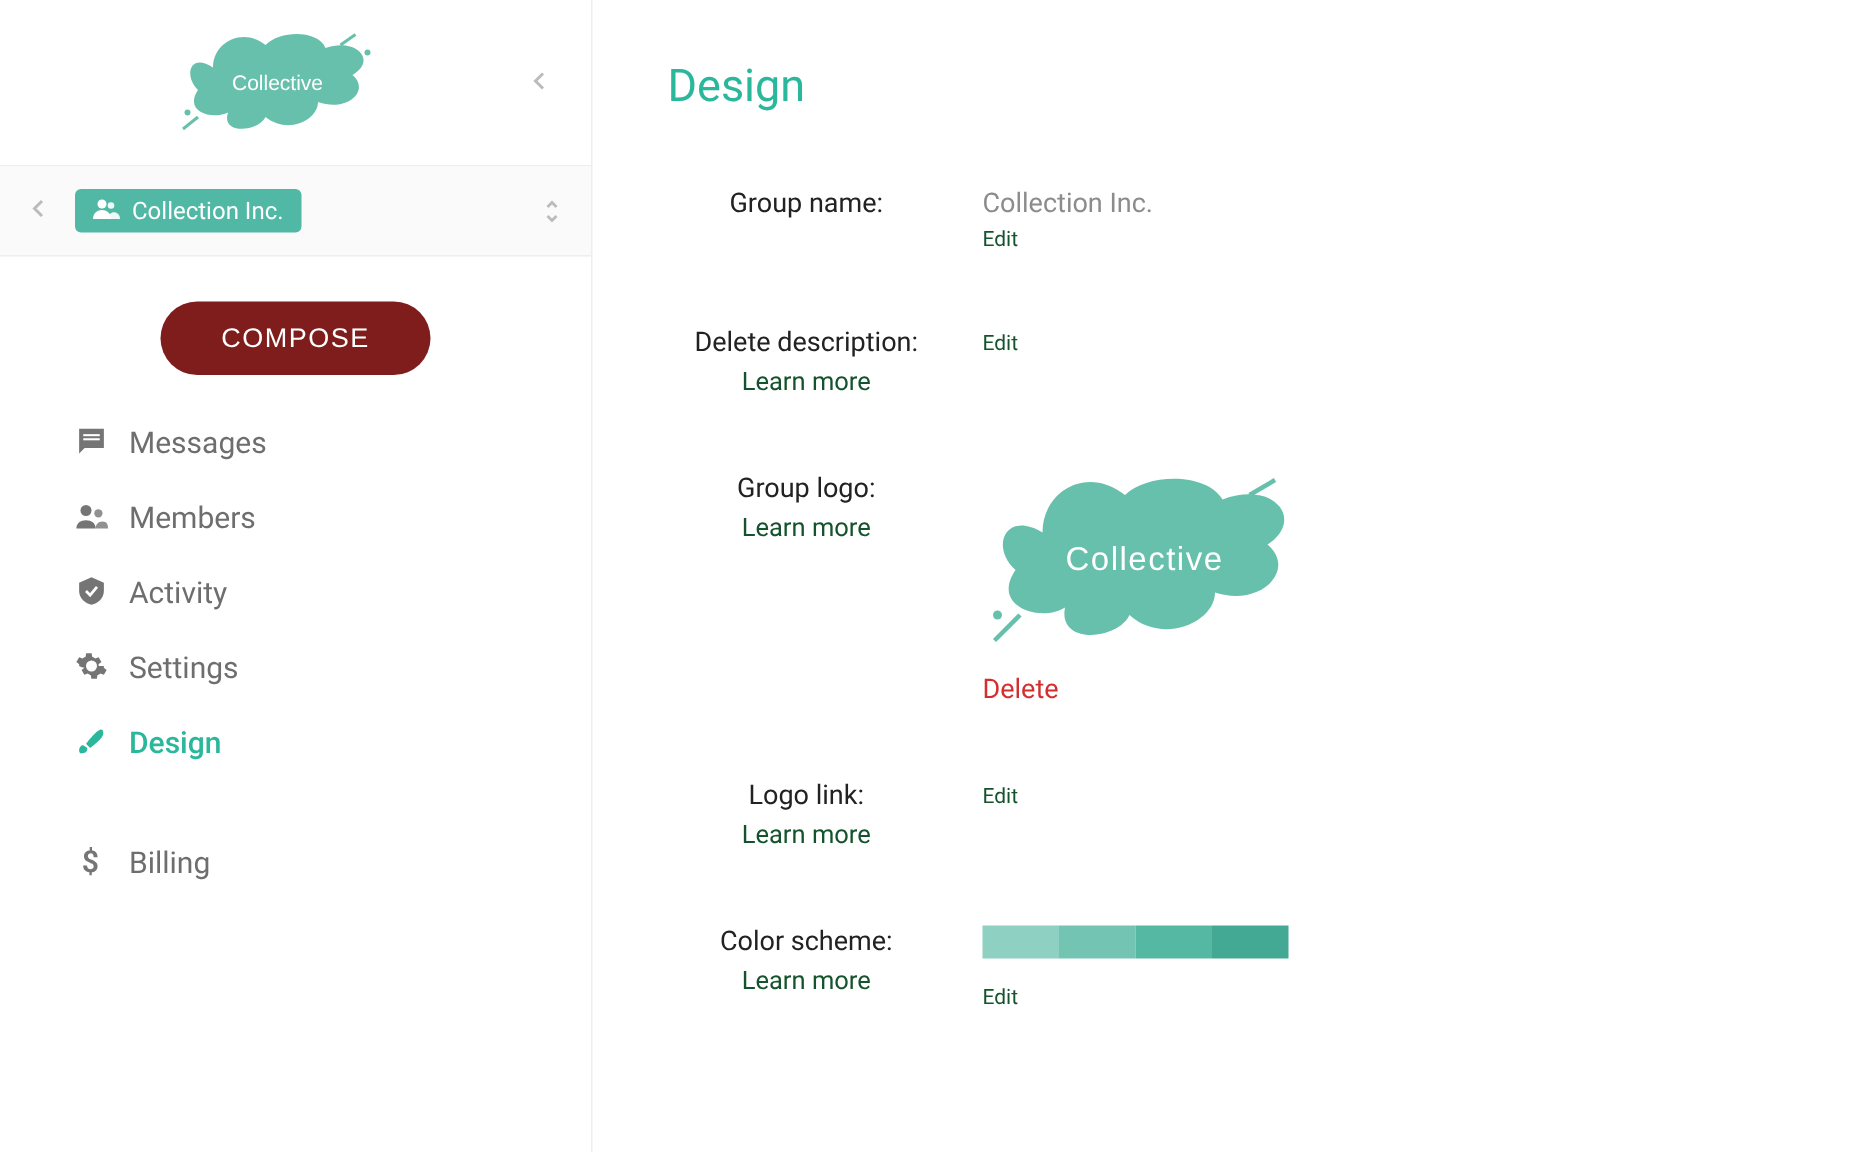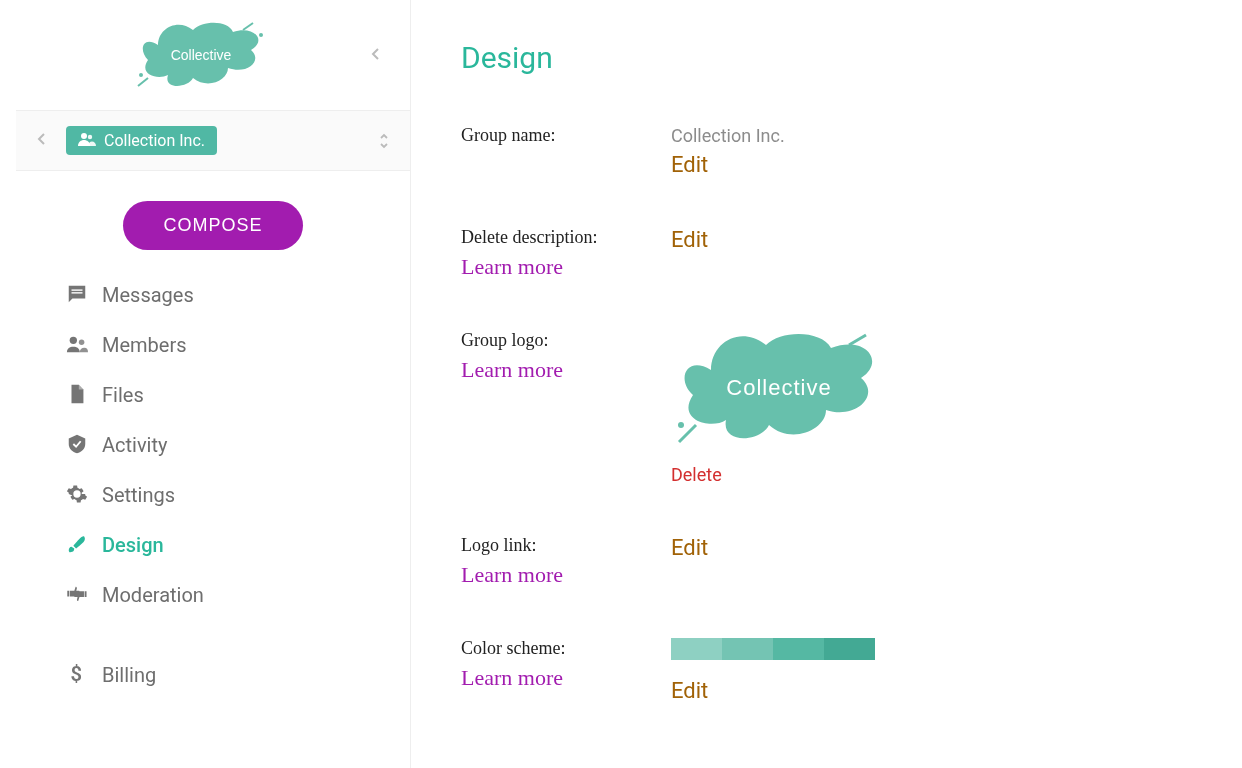--- a/index.html
+++ b/index.html
@@ -12,21 +12,20 @@
   font-family: -apple-system, BlinkMacSystemFont, "Segoe UI", Roboto, Helvetica, Arial, sans-serif;
   color: #222;
   background: #fff;
   height: 768px;
   overflow: hidden;
 }
 
 .container {
   display: flex;
   height: 100%;
-  padding-left: 16px;
 }
 
 
 .sidebar {
   width: 395px;
   border-right: 1px solid #eee;
   display: flex;
   flex-direction: column;
 }
 
@@ -97,21 +96,21 @@
 }
 
 
 .compose-row {
   display: flex;
   justify-content: center;
   padding: 30px 0 20px 0;
 }
 
 .compose-btn {
-  background: #a21caf;
+  background: #7f1d1d;
   color: #fff;
   border: none;
   border-radius: 30px;
   padding: 14px 40px;
   font-size: 18px;
   letter-spacing: 1px;
   cursor: pointer;
 }
 
 
@@ -159,50 +158,49 @@
   margin-bottom: 50px;
 }
 
 .form-row {
   display: flex;
   margin-bottom: 50px;
 }
 
 .form-label-col {
   width: 210px;
-  text-align: left;
+  text-align: center;
   padding-right: 25px;
-  font-family: Liberation Serif, serif;
 }
 
 .form-label {
   font-size: 18px;
   color: #222;
 }
 
 .learn-more {
   display: block;
-  color: #a21caf;
-  font-size: 22px;
+  color: #14532d;
+  font-size: 17px;
   margin-top: 6px;
   cursor: pointer;
 }
 
 .form-value-col {
   flex: 1;
 }
 
 .value-text {
   color: #8c8c8c;
   font-size: 18px;
 }
 
 .edit-link {
-  color: #a16207;
-  font-size: 22px;
+  color: #14532d;
+  font-size: 14px;
   cursor: pointer;
   display: inline-block;
 }
 
 .edit-link.below {
   margin-top: 6px;
 }
 
 .delete-link {
   color: #d32f2f;
@@ -300,29 +298,20 @@
               <circle cx="17" cy="10" r="3" opacity="0.8"></circle>
               <path d="M1 21c0-4 3-6 7-6s7 2 7 6H1z"></path>
               <path d="M15 21c0-3 2-5 5-5s4 2 4 5h-9z" opacity="0.8"></path>
             </svg>
         </span>
         <span>Members</span>
       </li>
       <li class="nav-item">
         <span class="nav-icon">
           <svg width="22" height="22" viewBox="0 0 24 24" fill="currentColor">
-              <path d="M6 2h8l5 5v15H6V2z"></path>
-              <path d="M14 2v5h5" fill="#fff" opacity="0.4"></path>
-            </svg>
-        </span>
-        <span>Files</span>
-      </li>
-      <li class="nav-item">
-        <span class="nav-icon">
-          <svg width="22" height="22" viewBox="0 0 24 24" fill="currentColor">
               <path d="M12 2l9 4v6c0 5-4 9-9 10-5-1-9-5-9-10V6l9-4z"></path>
               <path d="M8 12l3 3 5-6" stroke="#fff" stroke-width="2" fill="none"></path>
             </svg>
         </span>
         <span>Activity</span>
       </li>
       <li class="nav-item">
         <span class="nav-icon">
           <svg width="22" height="22" viewBox="0 0 24 24" fill="currentColor">
               <path d="M12 8a4 4 0 100 8 4 4 0 000-8zm9 4a9 9 0 01-.1 1.3l2.1 1.6-2 3.5-2.5-1a7 7 0 01-2.2 1.3l-.4 2.6h-4l-.4-2.6a7 7 0 01-2.2-1.3l-2.5 1-2-3.5 2.1-1.6A9 9 0 013 12c0-.4 0-.9.1-1.3L1 9.1l2-3.5 2.5 1a7 7 0 012.2-1.3L8.1 2.7h4l.4 2.6a7 7 0 012.2 1.3l2.5-1 2 3.5-2.1 1.6c.1.4.1.9.1 1.3z"></path>
@@ -330,29 +319,20 @@
         </span>
         <span>Settings</span>
       </li>
       <li class="nav-item active">
         <span class="nav-icon">
           <svg width="22" height="22" viewBox="0 0 24 24" fill="currentColor">
               <path d="M20 4c-1-1-3 0-6 3s-6 7-6 7l3 3s4-3 7-6 3-5 2-7zM6 15c-2 0-3 2-3 4 0 1 1 2 1 2s3 0 4-1 1-3 1-3l-3-2z"></path>
             </svg>
         </span>
         <span>Design</span>
-      </li>
-      <li class="nav-item">
-        <span class="nav-icon">
-          <svg width="22" height="22" viewBox="0 0 24 24" fill="currentColor">
-              <path d="M2 10h3v9H2zM6 10h7l2-6c1 0 2 1 2 2l-1 4h4c1 0 1 1 1 2l-2 6c0 1-1 1-1 1H6V10z" transform="scale(0.7) translate(0,2)"></path>
-              <path d="M22 14h-3V5h3zM18 14h-7l-2 6c-1 0-2-1-2-2l1-4H4c-1 0-1-1-1-2l2-6c0-1 1-1 1-1h12v9z" transform="scale(0.7) translate(10,8)"></path>
-            </svg>
-        </span>
-        <span>Moderation</span>
       </li>
       <li class="nav-divider"></li>
       <li class="nav-item">
         <span class="nav-icon">
           <svg width="22" height="22" viewBox="0 0 24 24" fill="currentColor">
               <text x="5" y="20" font-size="22" font-weight="600">$</text>
             </svg>
         </span>
         <span>Billing</span>
       </li>

